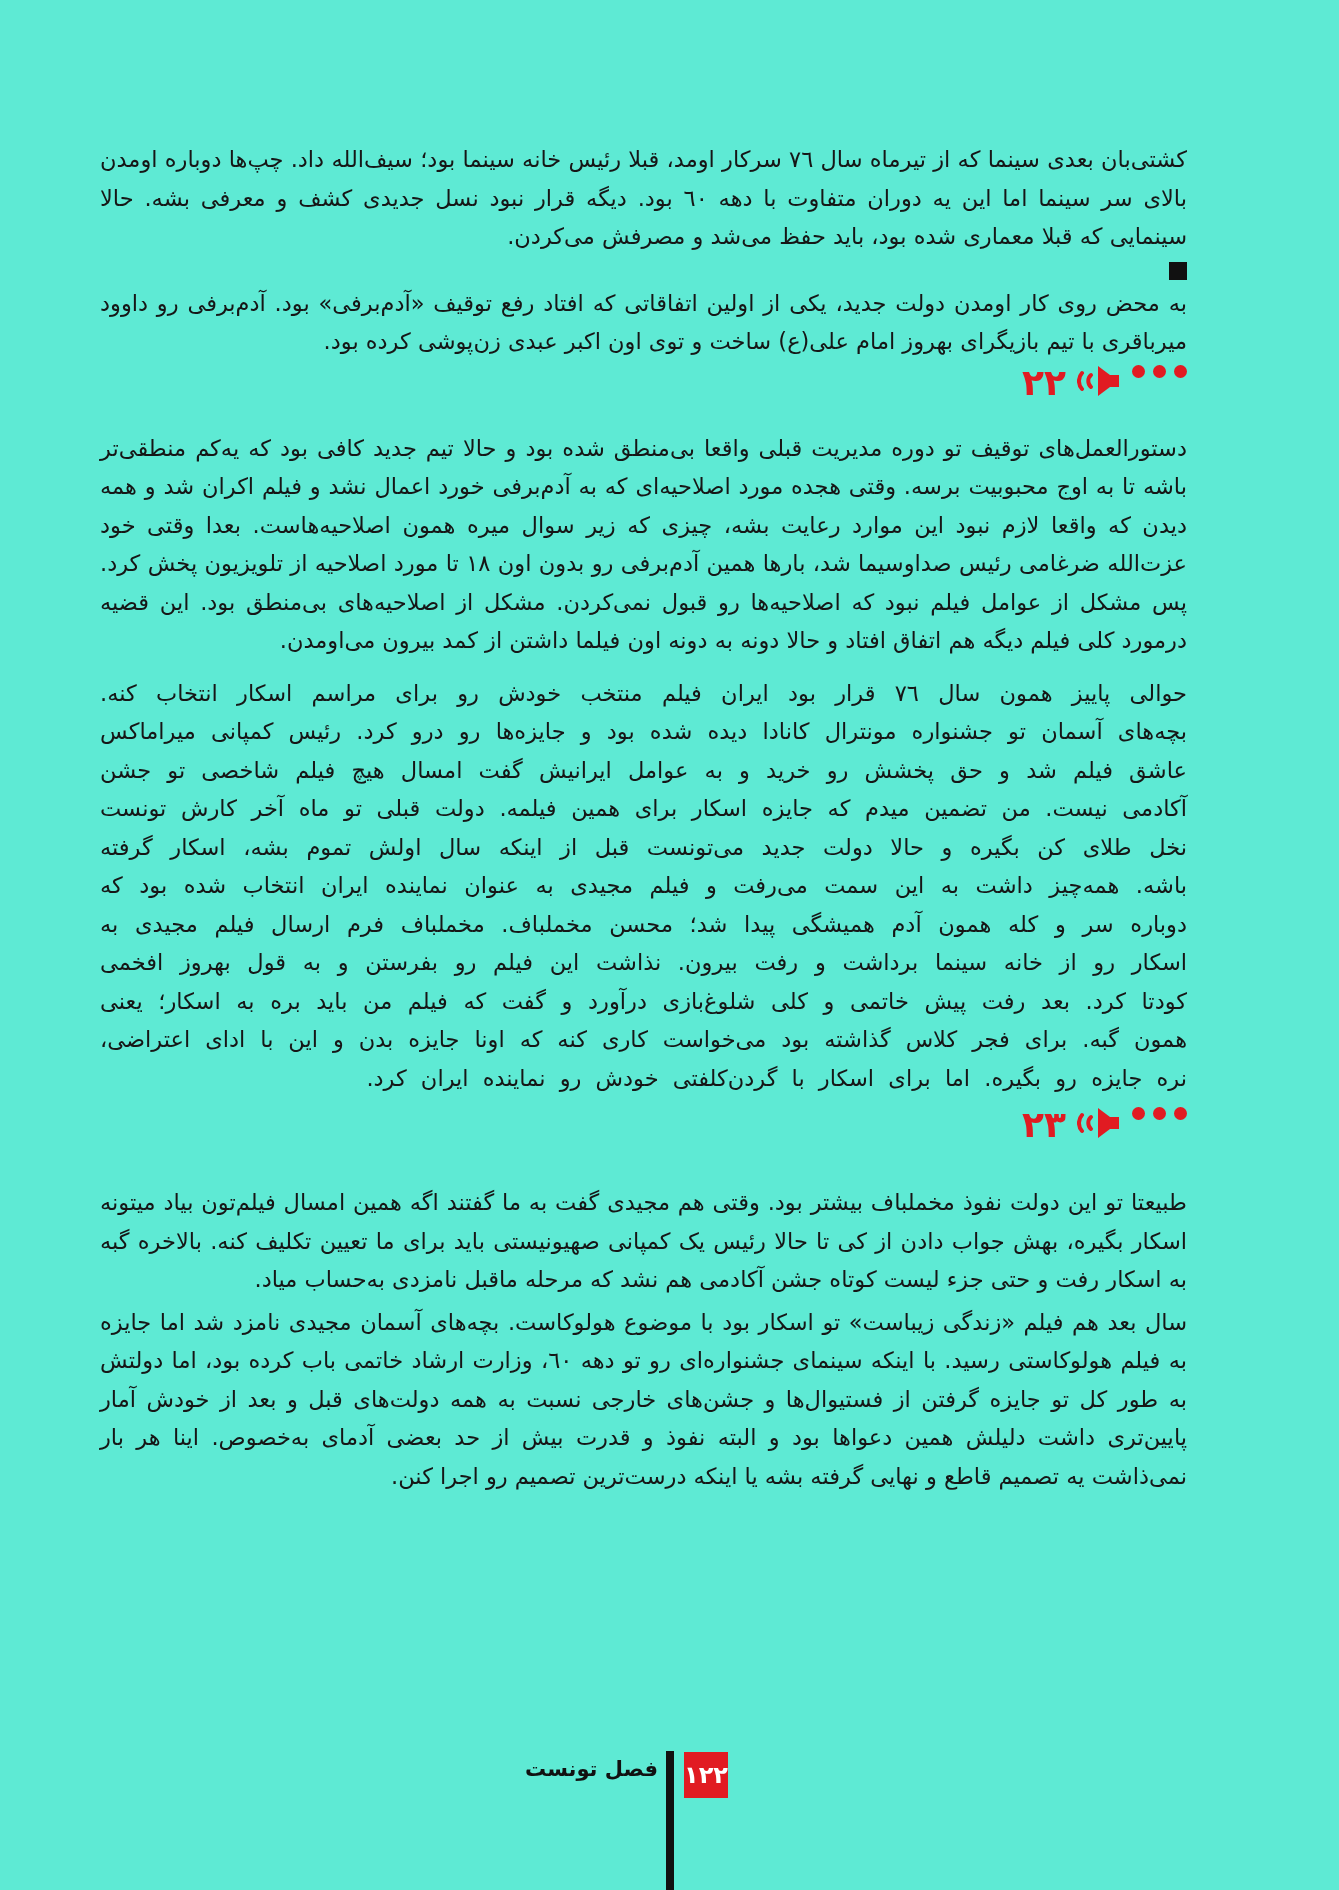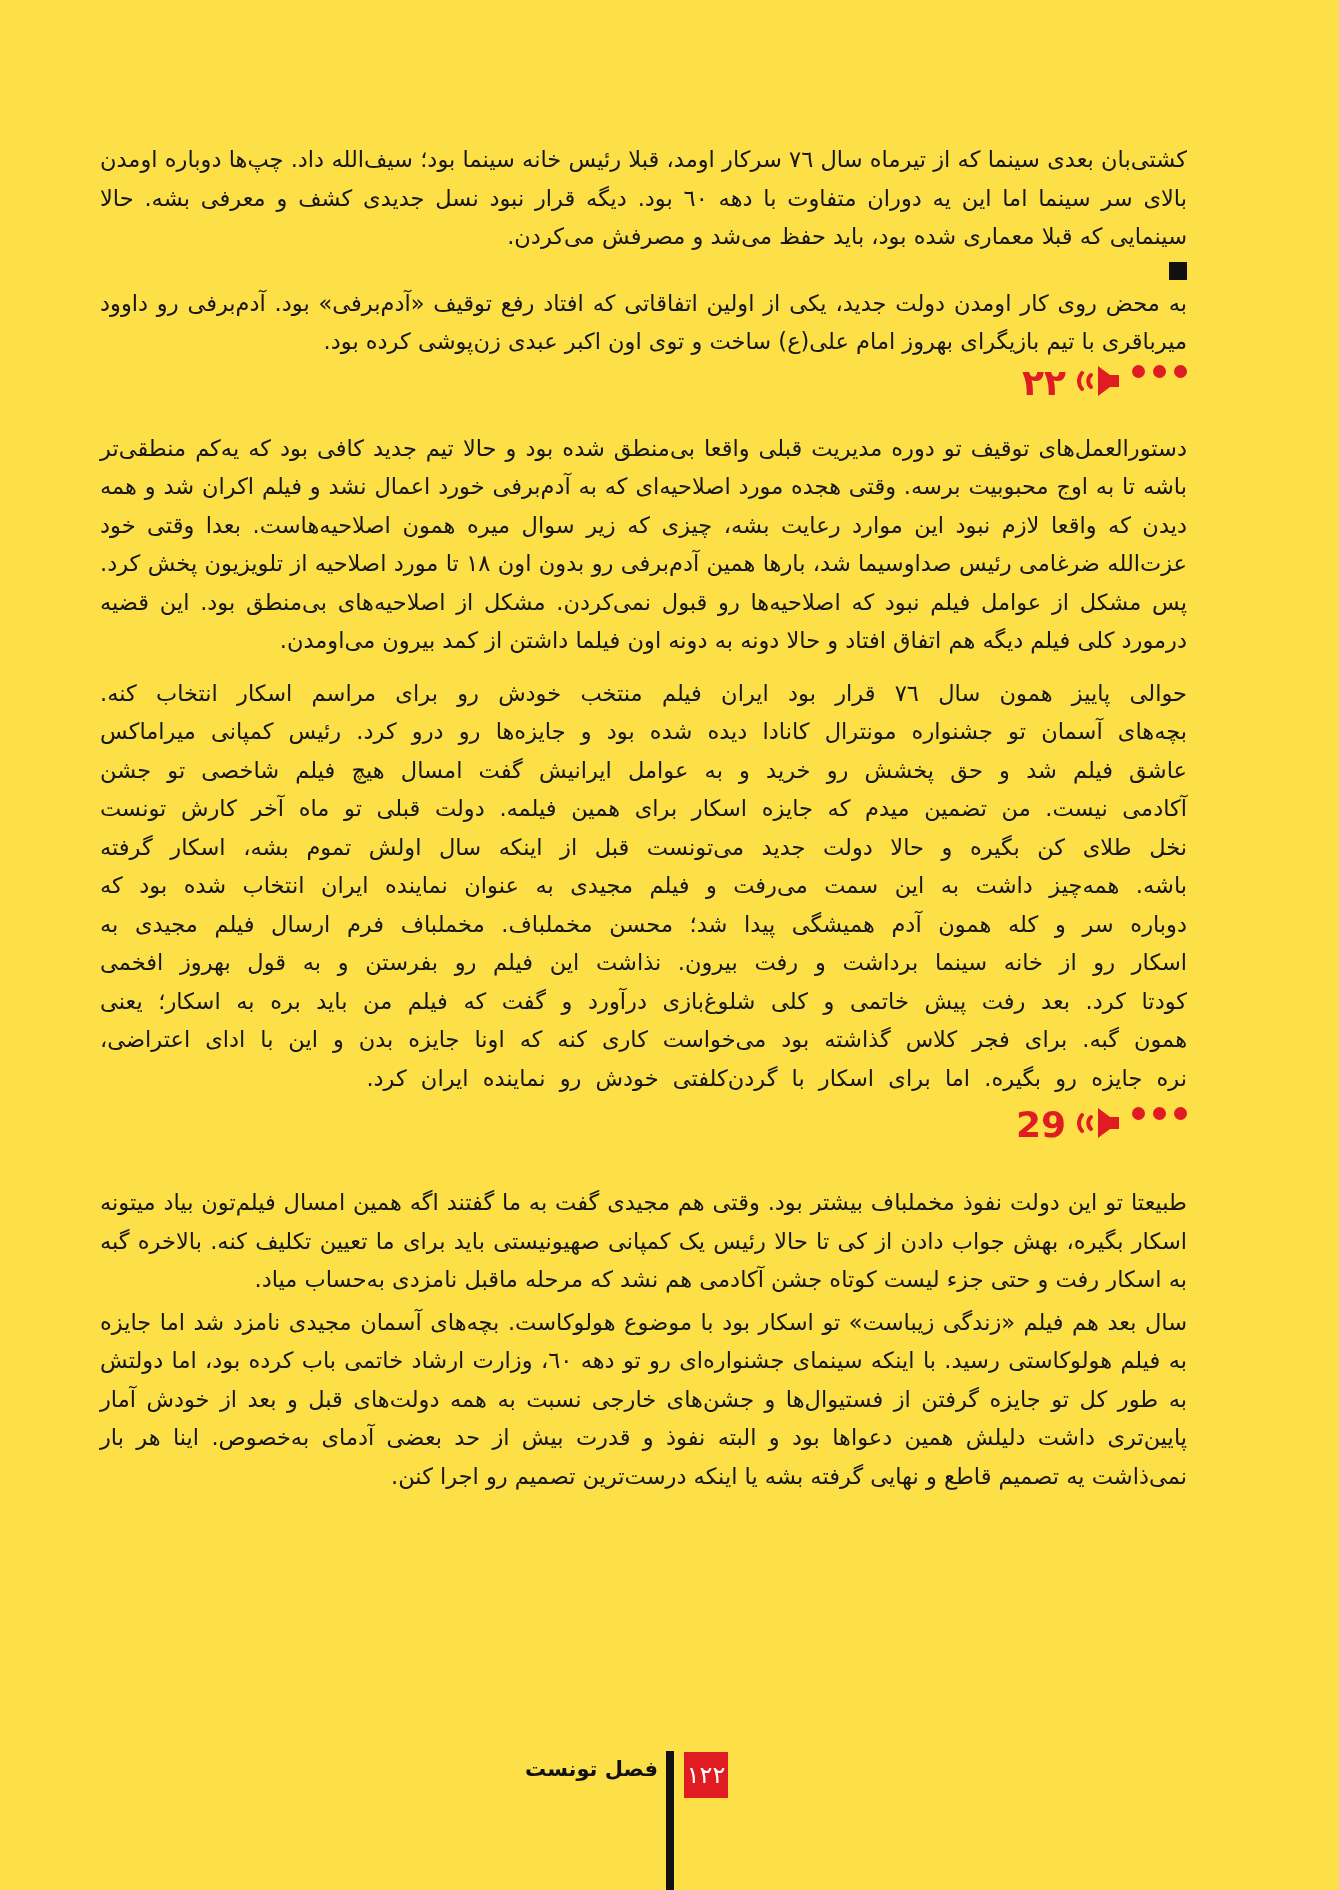--- a/index.html
+++ b/index.html
@@ -4,21 +4,21 @@
 <style>
   html, body {
     margin: 0;
     padding: 0;
     background: #ffffff;
   }
   .page {
     position: relative;
     width: 1339px;
     height: 1890px;
-    background: #fde047;
+    background: #5eead4;
     overflow: hidden;
     font-family: "DejaVu Sans", sans-serif;
   }
   .text-block {
     position: absolute;
     top: 140px;
     left: 100px;
     width: 1087px;
     direction: rtl;
     text-align: justify;
@@ -86,21 +86,21 @@
     position: absolute;
     top: 1752px;
     left: 684px;
     width: 44px;
     height: 46px;
     display: flex;
     align-items: center;
     justify-content: center;
     color: #ffffff;
     font-size: 24px;
-    font-weight: normal;
+    font-weight: bold;
   }
 </style>
 </head>
 <body>
 
 <div class="page">
 
   <div class="text-block" style="color: rgb(22, 22, 22);">
 
     <p class="para">کشتی‌بان بعدی سینما که از تیرماه سال ٧٦ سرکار اومد، قبلا رئیس خانه سینما بود؛ سیف‌الله داد. چپ‌ها دوباره اومدن بالای سر سینما اما این یه دوران متفاوت با دهه ٦٠ بود. دیگه قرار نبود نسل جدیدی کشف و معرفی بشه. حالا سینمایی که قبلا معماری شده بود، باید حفظ می‌شد و مصرفش می‌کردن.</p>
@@ -137,21 +137,21 @@
         <span class="dot" style="background: rgb(225, 27, 34);"></span>
       </span>
       <span>
         <svg width="44" height="32" viewBox="0 0 44 32">
           <path d="M5 8 A 12 12 0 0 0 5 24" fill="none" stroke="#e11b22" stroke-width="4" stroke-linecap="round"></path>
           <path d="M14 10 A 8 8 0 0 0 14 22" fill="none" stroke="#e11b22" stroke-width="4" stroke-linecap="round"></path>
           <polygon points="33,10 21,1 21,31 33,22" fill="#e11b22"></polygon>
           <rect x="33" y="10" width="9" height="12" fill="#e11b22"></rect>
         </svg>
       </span>
-      <span class="marker-number" style="color: rgb(225, 27, 34);">29</span>
+      <span class="marker-number" style="color: rgb(225, 27, 34);">٢٣</span>
     </div>
 
     <p class="para">طبیعتا تو این دولت نفوذ مخملباف بیشتر بود. وقتی هم مجیدی گفت به ما گفتند اگه همین امسال فیلم‌تون بیاد میتونه اسکار بگیره، بهش جواب دادن از کی تا حالا رئیس یک کمپانی صهیونیستی باید برای ما تعیین تکلیف کنه. بالاخره گبه به اسکار رفت و حتی جزء لیست کوتاه جشن آکادمی هم نشد که مرحله ماقبل نامزدی به‌حساب میاد.</p>
 
     <p class="para" style="margin-top:4px;">سال بعد هم فیلم «زندگی زیباست» تو اسکار بود با موضوع هولوکاست. بچه‌های آسمان مجیدی نامزد شد اما جایزه به فیلم هولوکاستی رسید. با اینکه سینمای جشنواره‌ای رو تو دهه ٦٠، وزارت ارشاد خاتمی باب کرده بود، اما دولتش به طور کل تو جایزه گرفتن از فستیوال‌ها و جشن‌های خارجی نسبت به همه دولت‌های قبل و بعد از خودش آمار پایین‌تری داشت دلیلش همین دعواها بود و البته نفوذ و قدرت بیش از حد بعضی آدمای به‌خصوص. اینا هر بار نمی‌ذاشت یه تصمیم قاطع و نهایی گرفته بشه یا اینکه درست‌ترین تصمیم رو اجرا کنن.</p>
 
   </div>
 
   <div class="footer-chapter">فصل تونست</div>
 

